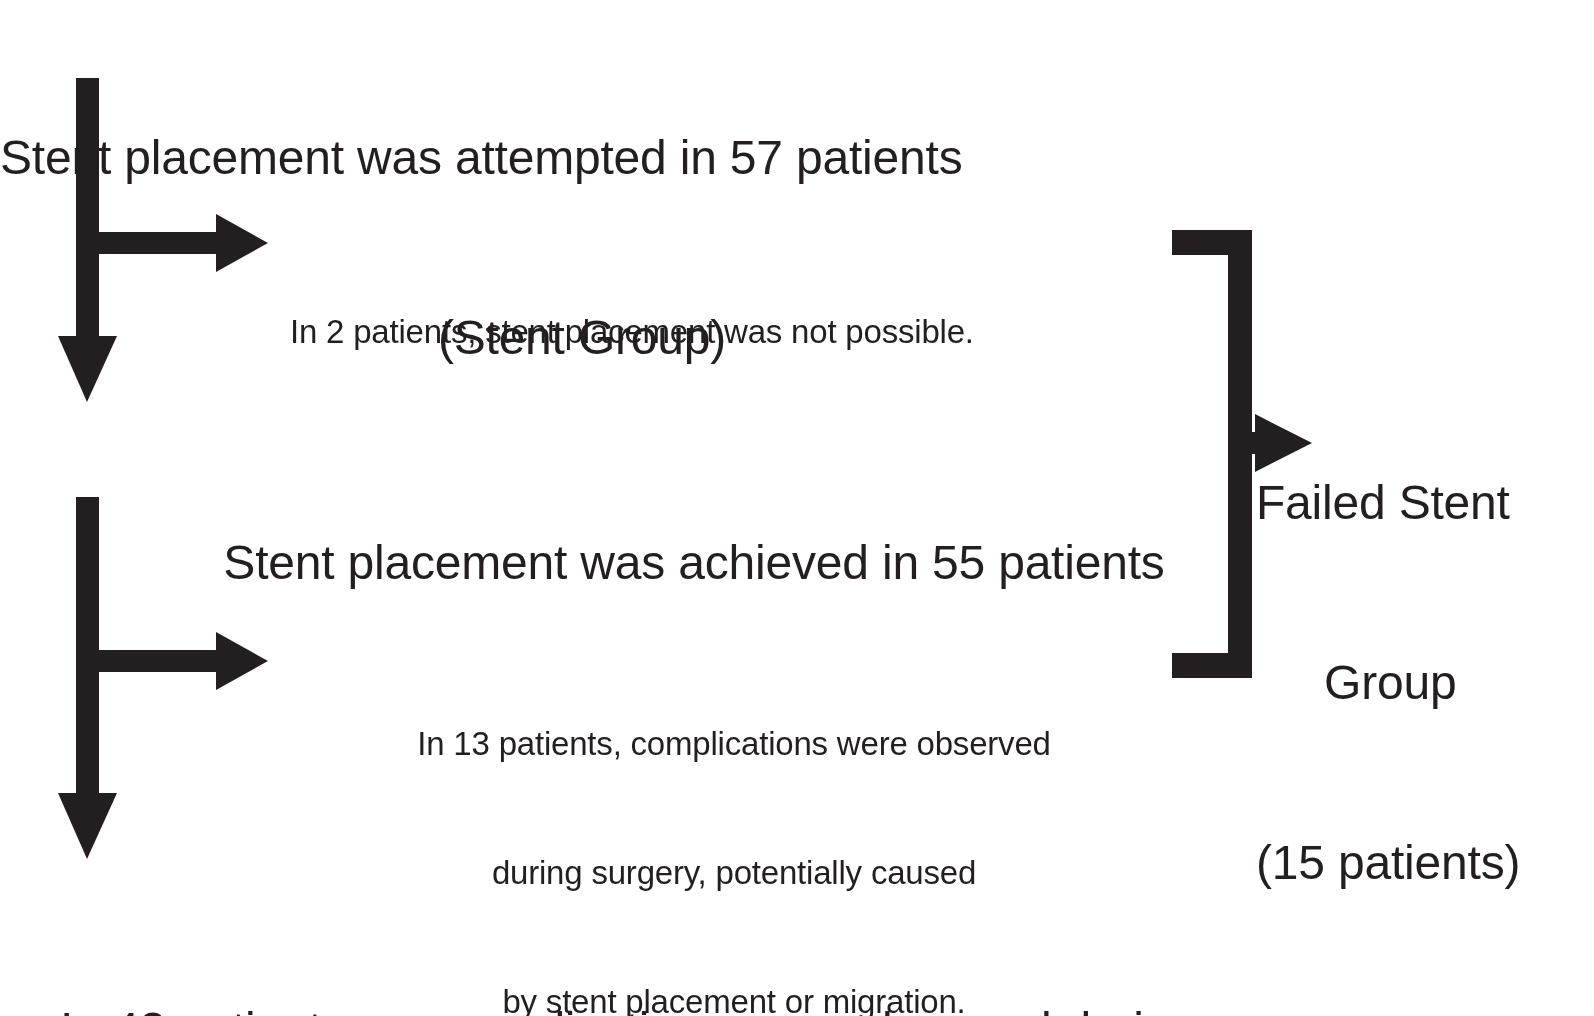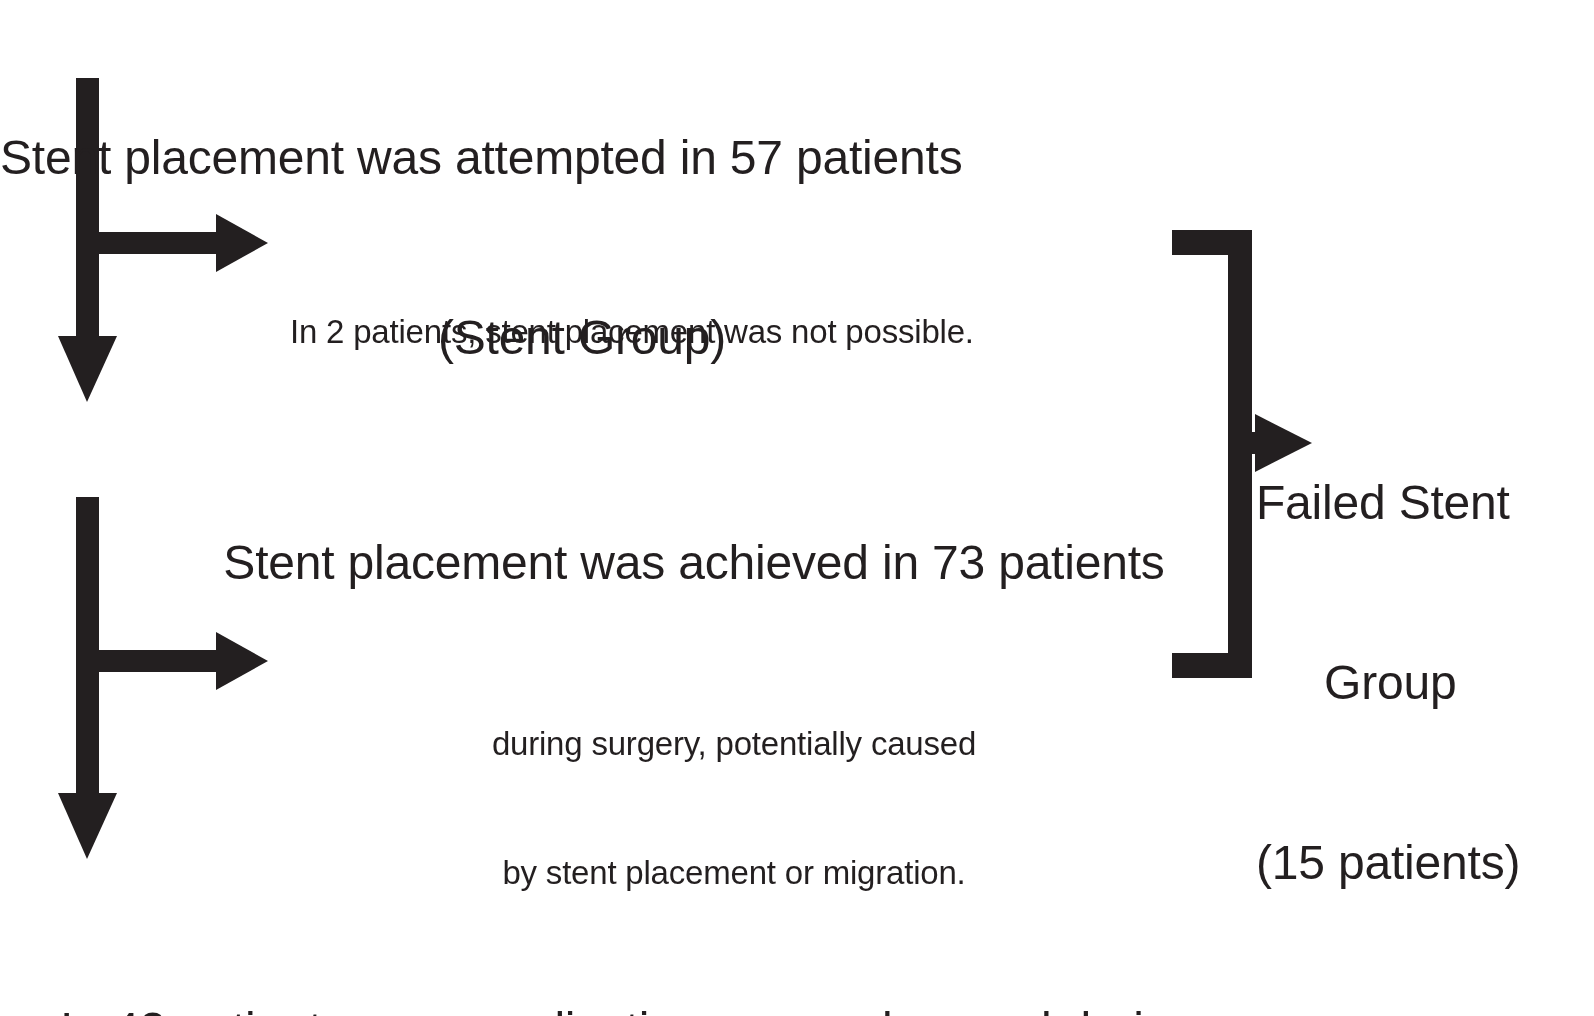--- a/index.html
+++ b/index.html
@@ -82,24 +82,25 @@
   <div class="txt big lft" style="left:0px; top:8px; width:1120px;">
     <div>Stent placement was attempted in 57 patients</div>
     <div class="ctr">(Stent Group)</div>
   </div>
 
   <div class="txt small lft" style="left:290px; top:224px; width:880px;">
     <div>In 2 patients, stent placement was not possible.</div>
   </div>
 
   <div class="txt big ctr" style="left:105px; top:413px; width:1090px;">
-    <div>Stent placement was achieved in 73 patients</div>
+    <div>Stent placement was achieved in 55 patients</div>
   </div>
 
   <div class="txt small ctr" style="left:290px; top:636px; width:800px;">
+    <div>In 13 patients, complications were observed</div>
     <div>during surgery, potentially caused</div>
     <div>by stent placement or migration.</div>
   </div>
 
   <div class="txt big lft" style="left:1256px; top:353px; width:340px;">
     <div>Failed Stent</div>
     <div style="padding-left:68px;">Group</div>
     <div>(15 patients)</div>
   </div>
 

